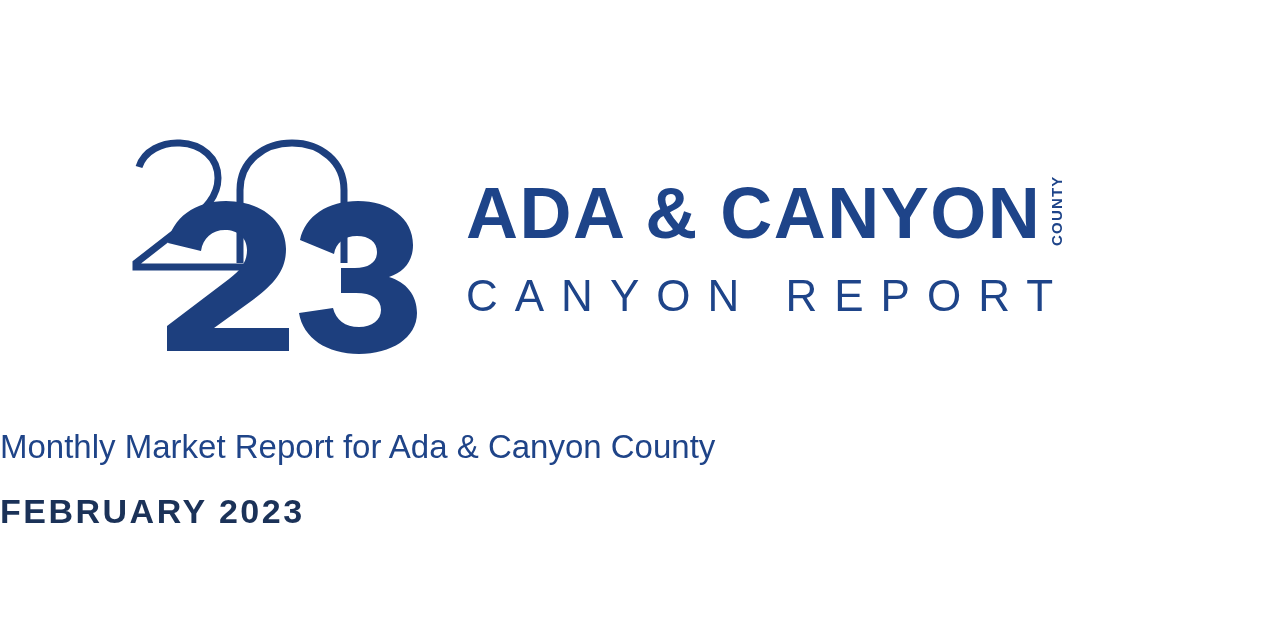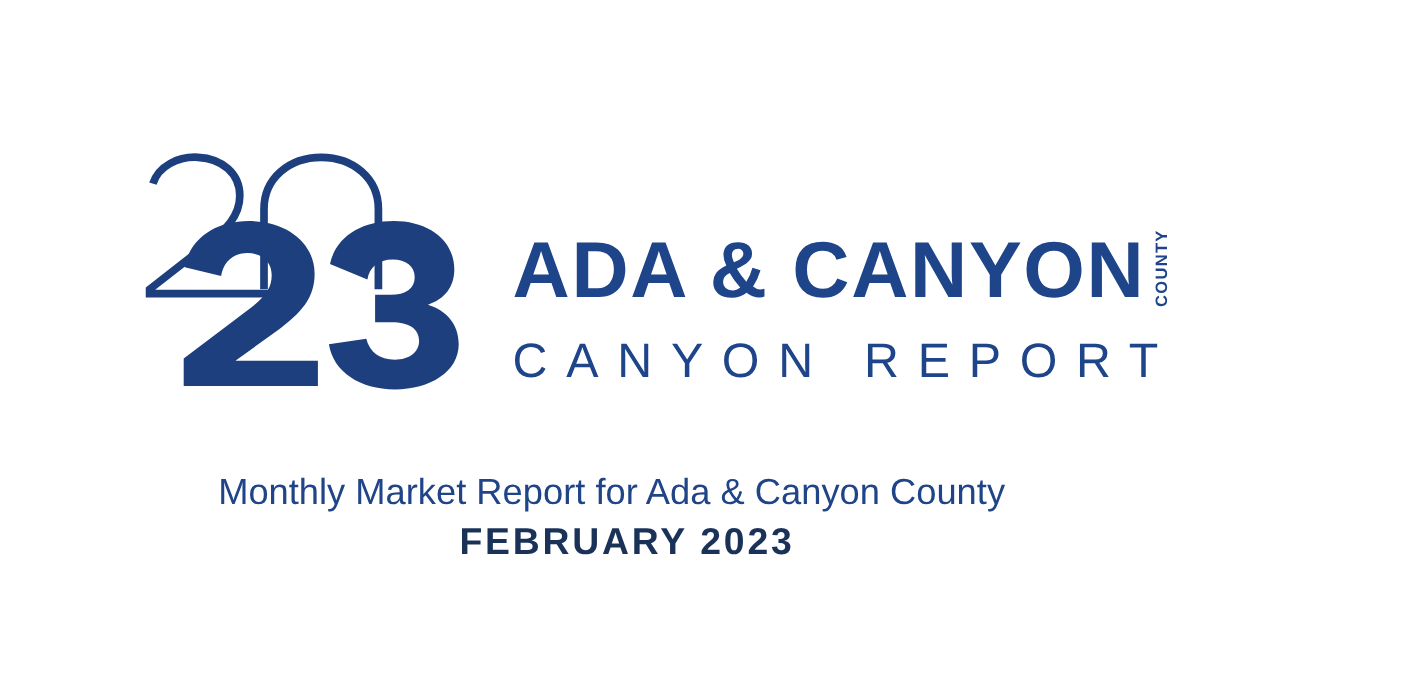--- a/index.html
+++ b/index.html
@@ -24,21 +24,21 @@
 
   
   .logo-lockup {
     position: absolute;
     left: 130px;
     top: 138px;
     width: 1010px;
     height: 215px;
     display: flex;
     flex-direction: row;
-    align-items: flex-end;
+    align-items: center;
   }
 
   .year-mark {
     position: relative;
     width: 278px;
     height: 215px;
     flex: 0 0 278px;
   }
   .year-mark svg {
     display: block;
@@ -109,40 +109,39 @@
     white-space: nowrap;
     margin-top: 22px;
   }
 
   
   .caption-block {
     position: absolute;
     left: 0;
     top: 424px;
     width: 1112px;
-    text-align: center;
   }
 
   .report-subtitle {
     font-family: "Liberation Sans", sans-serif;
     font-weight: normal;
     font-size: 33px;
     line-height: 46px;
     color: #1f4488;
     letter-spacing: 0px;
   }
 
   .report-date {
     font-family: "Liberation Sans", sans-serif;
     font-weight: bold;
     font-size: 34px;
     line-height: 46px;
     color: #1b3258;
     letter-spacing: 2.5px;
-    padding-left: 28px;
+    margin-top: 18px;
   }
 </style>
 </head>
 <body>
 
 <div id="page">
 
   <div class="logo-lockup">
 
     <div class="year-mark">

